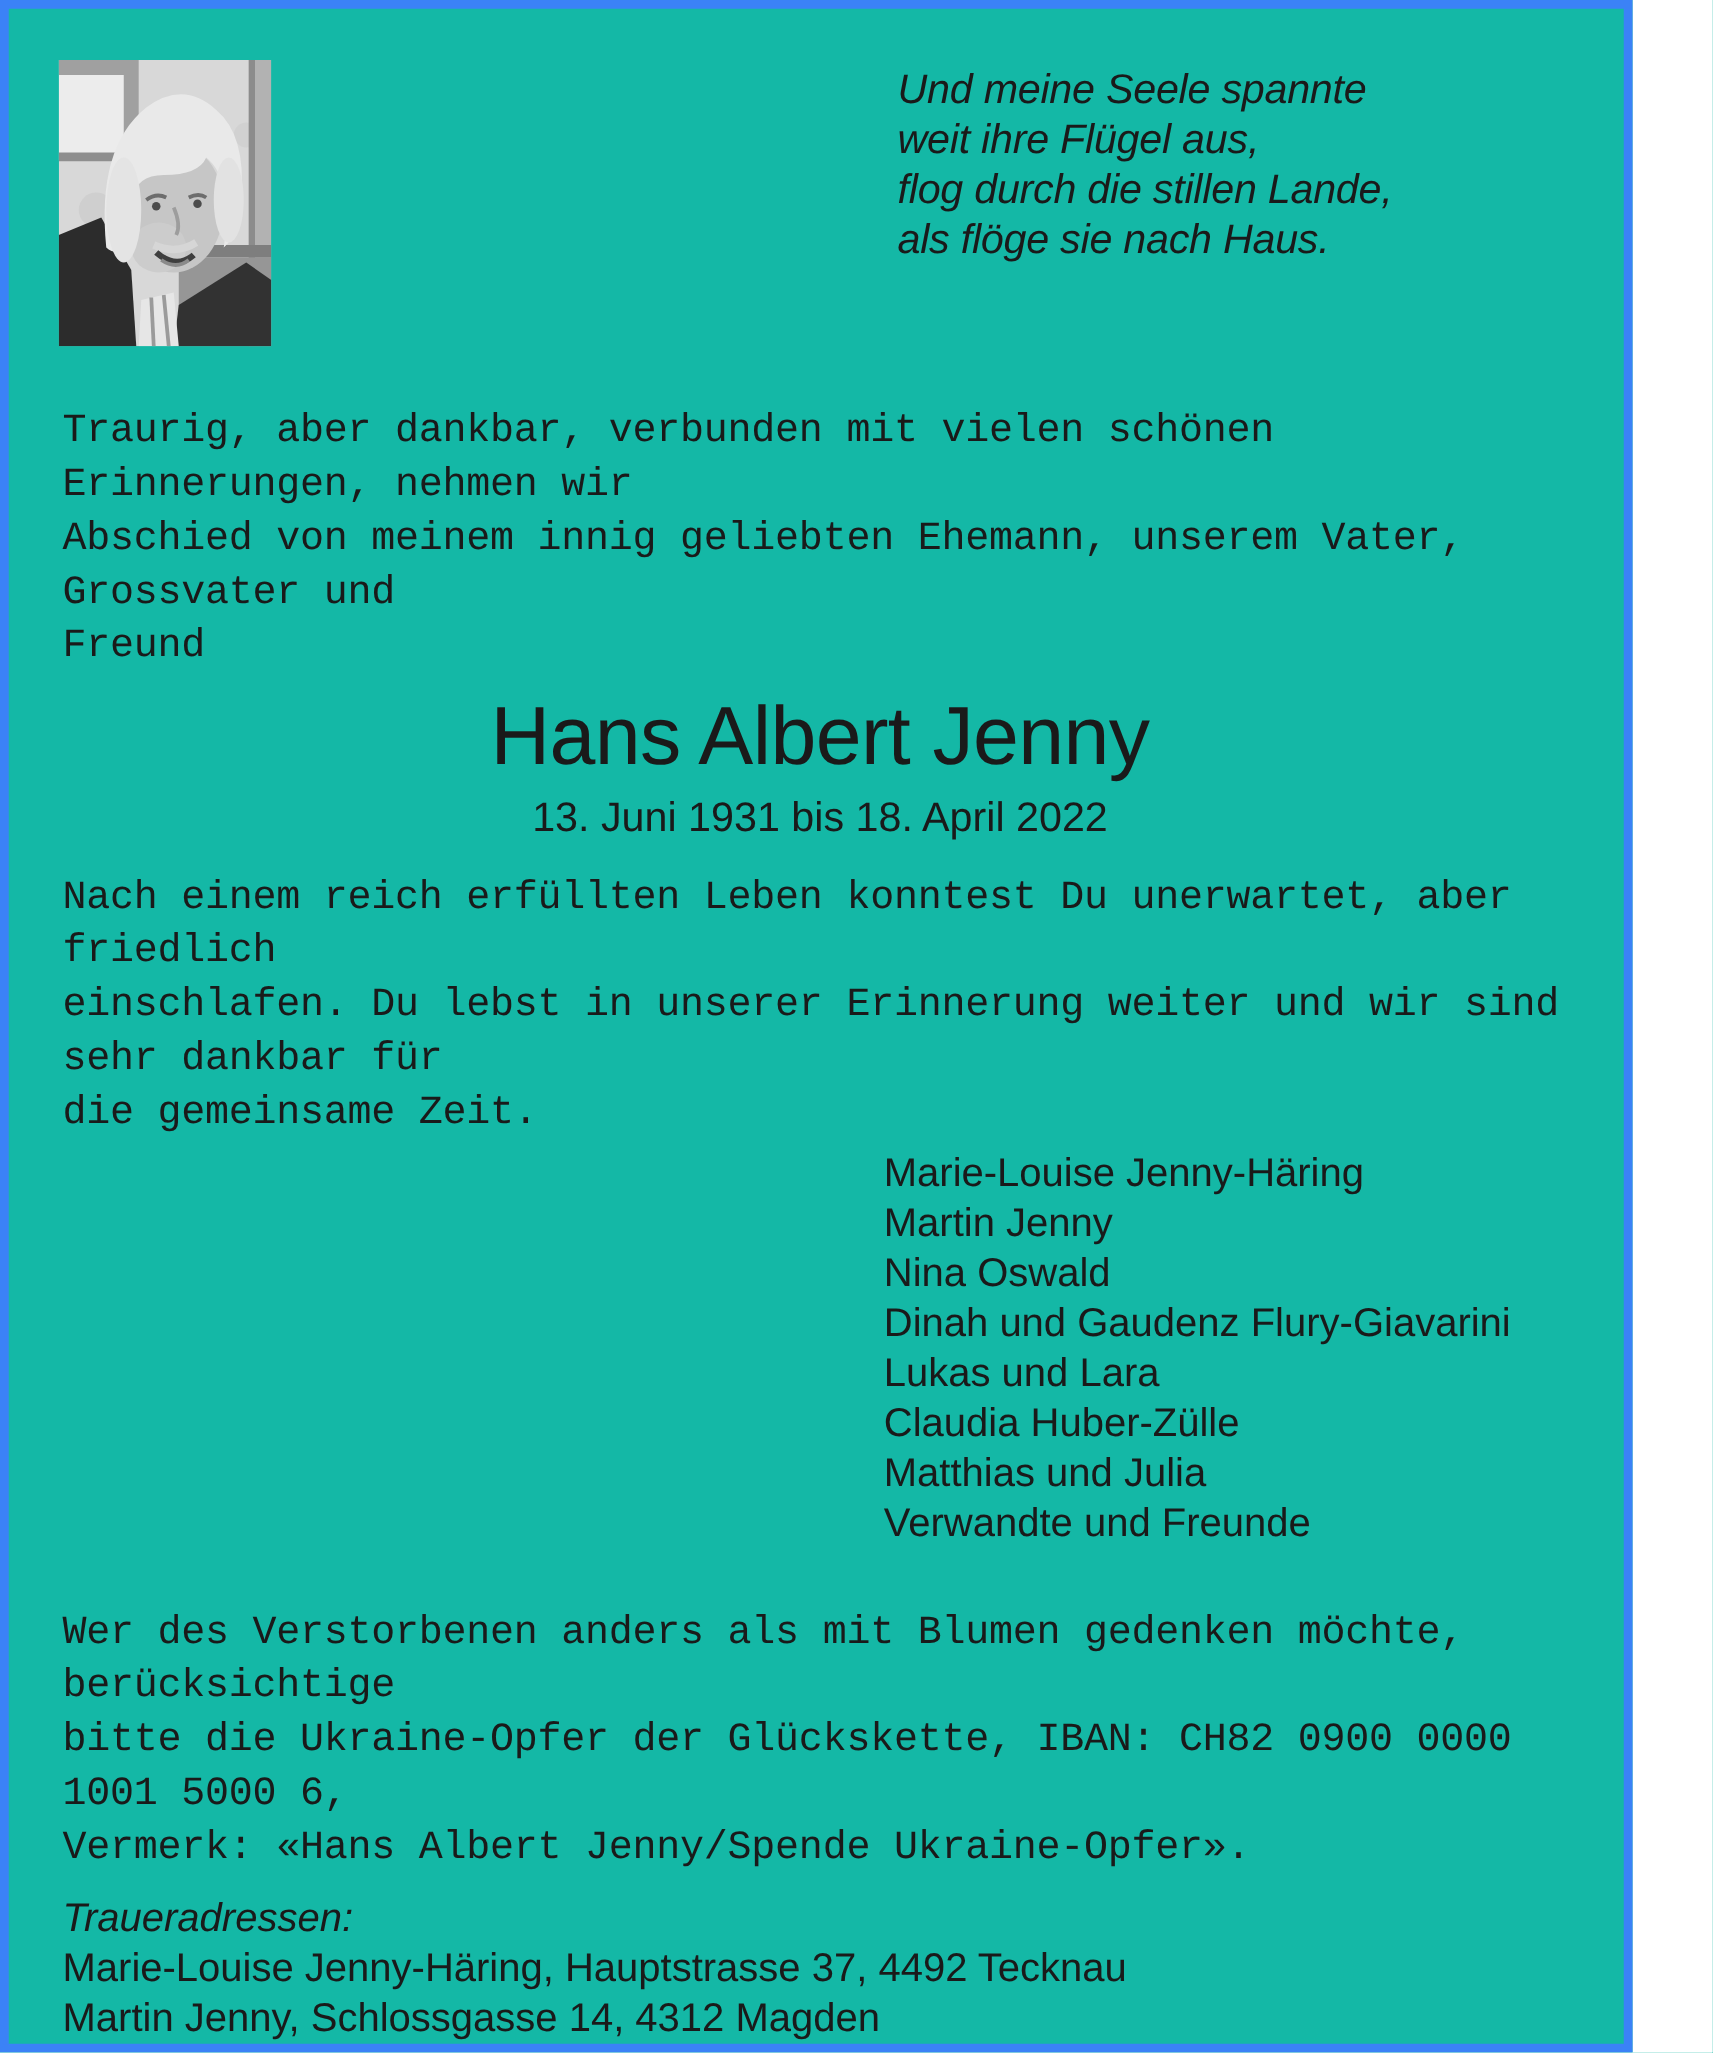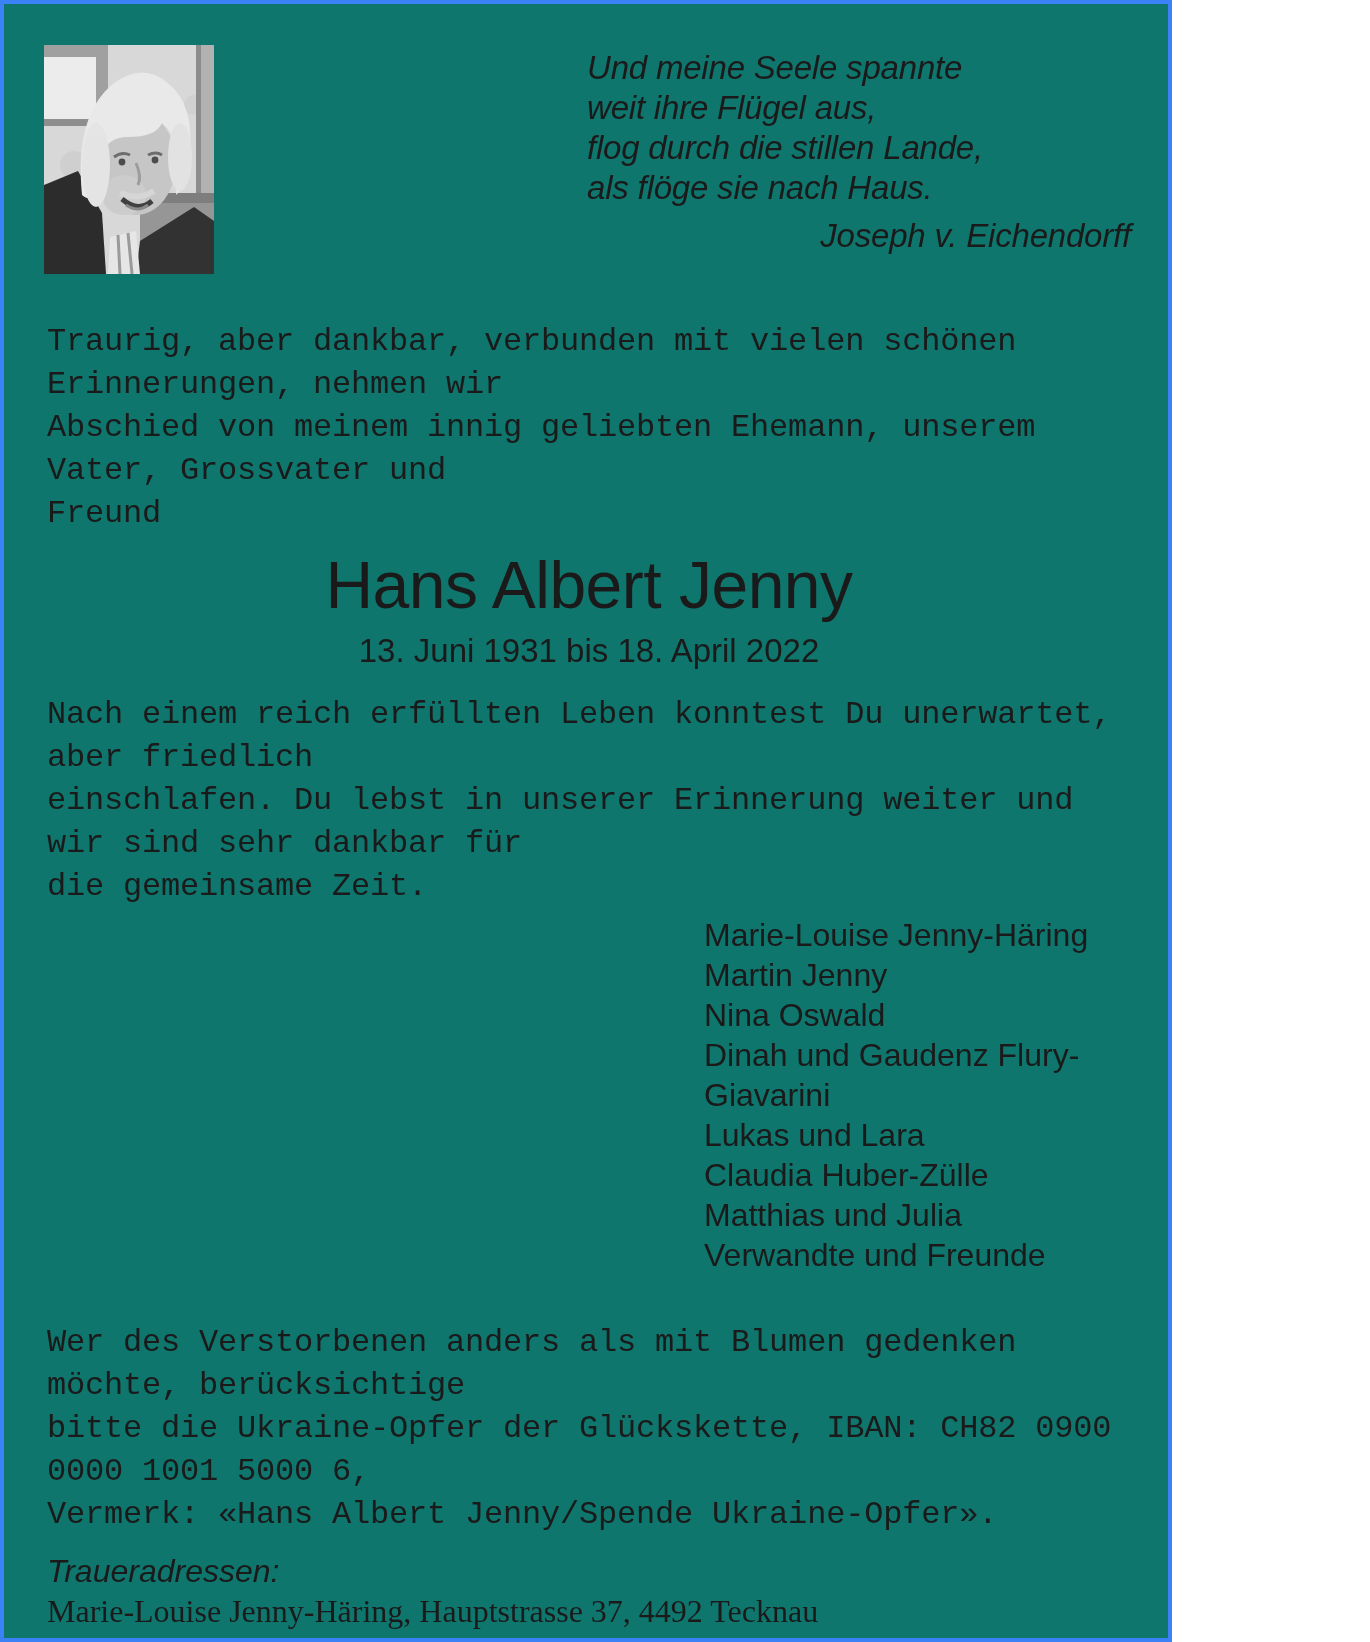--- a/index.html
+++ b/index.html
@@ -1,18 +1,18 @@
 <!DOCTYPE html>
 <html lang="de"><head>
 <meta charset="utf-8">
 <style>
   html,body{margin:0;padding:0;background:#ffffff;}
   .frame{
-    width:1172px;height:1642px;box-sizing:border-box;
-    border:4px solid #3b82f6;background:#0f766e;
+    width:1306px;height:1642px;box-sizing:border-box;
+    border:7px solid #3b82f6;background:#14b8a6;
     font-family:"Liberation Sans",sans-serif;color:#1a1a1a;
     overflow:hidden;position:relative;
   }
   .content{padding:0 37px 0 43px;}
   .pre{white-space:pre-line;}
   .para{font-size:32px;line-height:43px;letter-spacing:-0.2px;font-family:Liberation Mono, monospace;}
   .header-row{display:flex;align-items:flex-start;margin-top:41px;}
   .photo{width:170px;height:229px;flex:none;margin-left:-3px;display:block;}
   .poem-block{width:544px;margin-left:auto;font-style:italic;font-size:33px;line-height:40px;letter-spacing:-0.2px;padding-top:3px;}
   .poem-attr{text-align:right;margin-top:8px;}
@@ -20,21 +20,21 @@
   .deceased-name{font-size:66px;line-height:76px;text-align:center;margin-top:12px;letter-spacing:-0.5px;}
   .life-dates{font-size:33px;line-height:43px;text-align:center;margin-top:6px;}
   .tribute{margin-top:21px;}
   .memoriam-heading{margin-top:33px;margin-left:657px;font-size:32px;line-height:43px;}
   .memoriam-names{margin-top:7px;margin-left:657px;font-size:32px;line-height:40px;}
   .funeral{margin-top:38px;}
   .funeral-line{font-size:32px;line-height:43px;letter-spacing:-0.2px;}
   .justify-line{text-align:justify;text-align-last:justify;}
   .donation{margin-top:46px;}
   .addresses-heading{margin-top:15px;font-size:32px;line-height:40px;font-style:italic;}
-  .address-entries{font-size:32px;line-height:40px;font-family:Liberation Serif, serif;}
+  .address-entries{font-size:32px;line-height:40px;}
 </style>
 </head>
 <body>
 
 <div class="frame">
   <div class="content">
 
     <div class="header-row">
 
       <svg class="photo" viewBox="0 0 170 229" aria-hidden="true">
@@ -76,21 +76,20 @@
         <path d="M76 148 q18 8 34 -2" stroke="#d6d6d6" stroke-width="6" fill="none"></path>
         <path d="M78 154 q16 14 30 2" stroke="#3f3f3f" stroke-width="5" fill="none"></path>
         <path d="M82 160 q12 8 22 0" stroke="#8a8a8a" stroke-width="3" fill="none"></path>
       </svg>
 
       <div class="poem-block">
         <div class="pre">Und meine Seele spannte
 weit ihre Flügel aus,
 flog durch die stillen Lande,
 als flöge sie nach Haus.</div>
-        <div class="poem-attr">Joseph v. Eichendorff</div>
       </div>
     </div>
 
     <div class="para pre intro">Traurig, aber dankbar, verbunden mit vielen schönen Erinnerungen, nehmen wir
 Abschied von meinem innig geliebten Ehemann, unserem Vater, Grossvater und
 Freund</div>
 
     <div class="deceased-name">Hans Albert Jenny</div>
     <div class="life-dates">13. Juni 1931 bis 18. April 2022</div>
 

